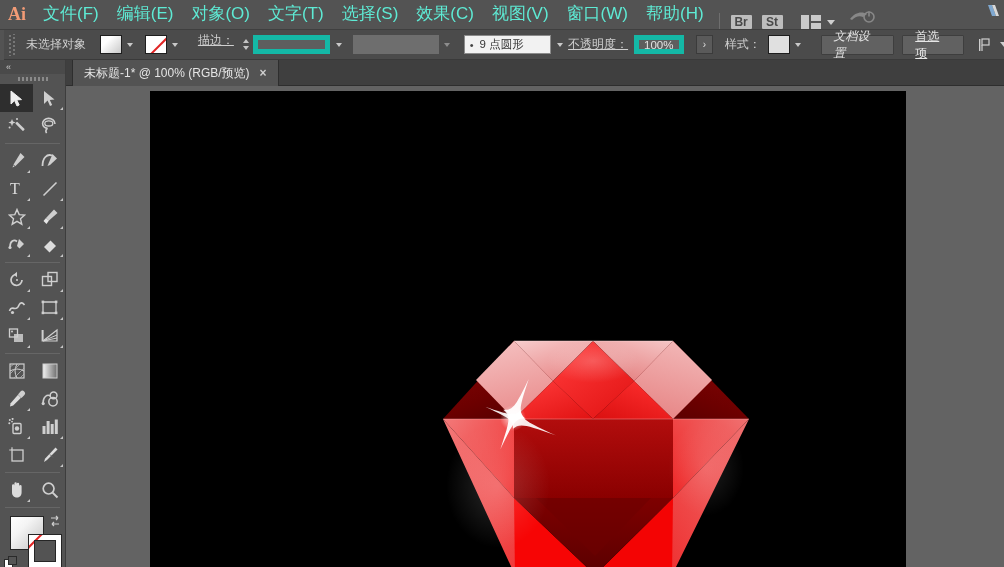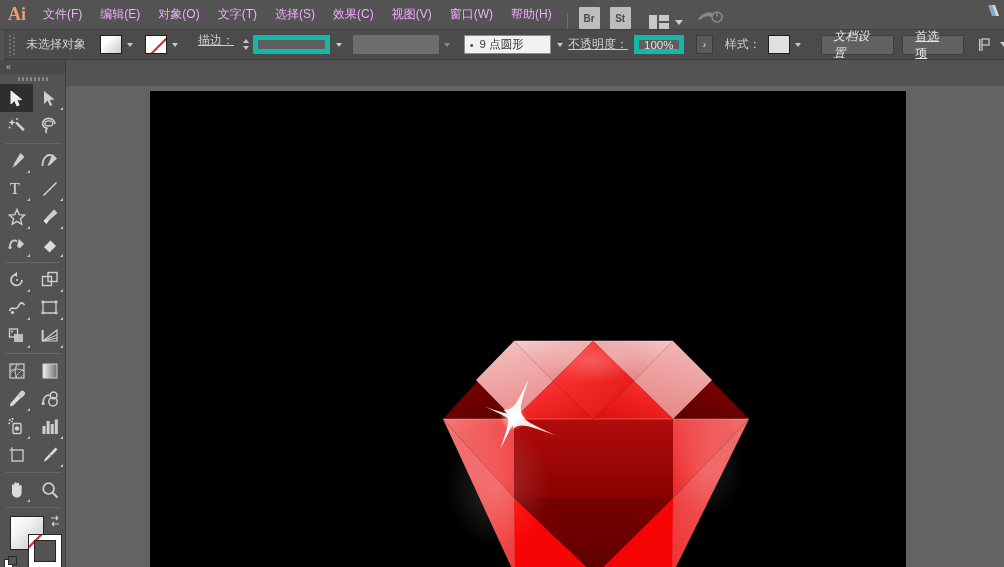--- a/index.html
+++ b/index.html
@@ -16,27 +16,27 @@
     position:absolute; left:0; top:0; width:1004px; height:30px;
     background:#535353; display:flex; align-items:flex-end;
     border-bottom:1px solid #3f3f3f;
   }
   .ai-logo{
     width:34px; height:30px; display:flex; align-items:center; justify-content:center;
     color:#f29b76; font-size:18px; font-weight:bold; letter-spacing:0px;
     font-family:"Liberation Serif","DejaVu Serif",serif;
   }
   .menu-item{
-    padding:0 9px; height:30px; line-height:30px; color:#f0abfc; font-size:12px;
+    padding:0 9px; height:30px; line-height:30px; color:#5eead4; font-size:17px;
     white-space:nowrap; cursor:default;
   }
   .menu-sep{ width:1px; height:16px; background:#6e6e6e; margin:0 6px; }
   .mb-sq{
-    width:21px; height:22px; background:#bdbdbd; color:#4a4a4a;
-    font-size:10px; font-weight:bold; display:flex; align-items:center; justify-content:center;
+    width:21px; height:14px; background:#bdbdbd; color:#4a4a4a;
+    font-size:12px; font-weight:bold; display:flex; align-items:center; justify-content:center;
     margin:0 5px; border-radius:1px;
   }
   .mb-arrange{
     width:20px; height:14px; margin-left:7px; position:relative;
   }
   .mb-arrange i{ position:absolute; background:#c9c9c9; display:block; }
   .mb-arrange .a1{ left:0; top:0; width:8px; height:14px; }
   .mb-arrange .a2{ left:10px; top:0; width:10px; height:6px; }
   .mb-arrange .a3{ left:10px; top:8px; width:10px; height:6px; }
   .caret{
@@ -306,20 +306,26 @@
     <div style="display:flex;align-items:center;margin-left:14px;">
       <svg width="16" height="14" viewBox="0 0 16 14">
         <rect x="1" y="1" width="1.4" height="12" fill="#cfcfcf"></rect>
         <rect x="4" y="1" width="7" height="6" fill="none" stroke="#cfcfcf" stroke-width="1.2"></rect>
         <path d="M4 7 L4 13" stroke="#cfcfcf" stroke-width="1.2"></path>
       </svg>
       <span class="caret"></span>
     </div>
   </div>
 
+  <div class="tabbar">
+    <div class="doctab">
+      <span class="ttl">未标题-1* @ 100% (RGB/预览)</span>
+      <span class="cls">×</span>
+    </div>
+  </div>
 
   <div class="toolbar">
     <div class="tb-head">
       <span class="dbl">«</span>
     </div>
     <div class="tb-grip">
         <i></i>
       </div>
 
     <div class="tgrid">

